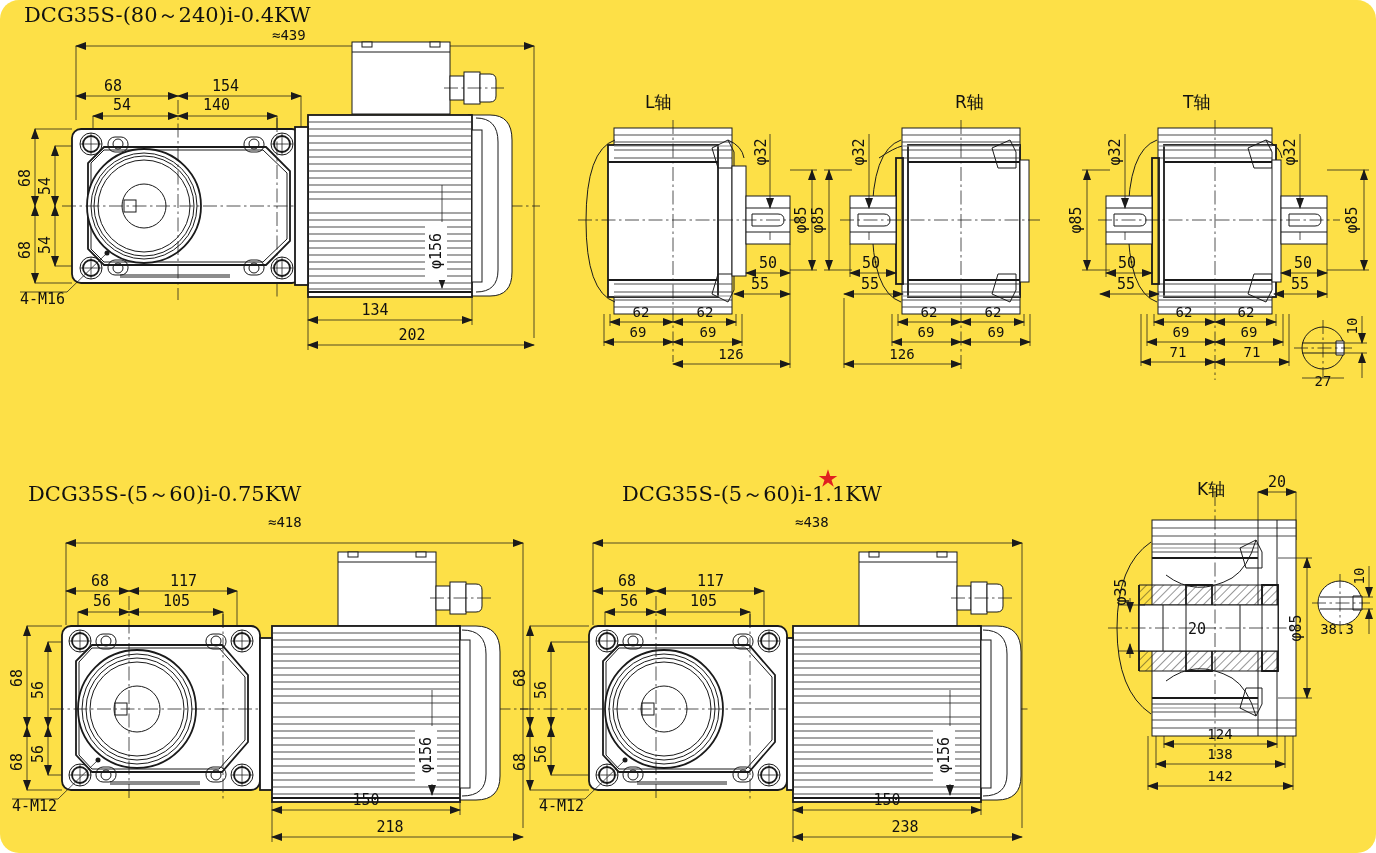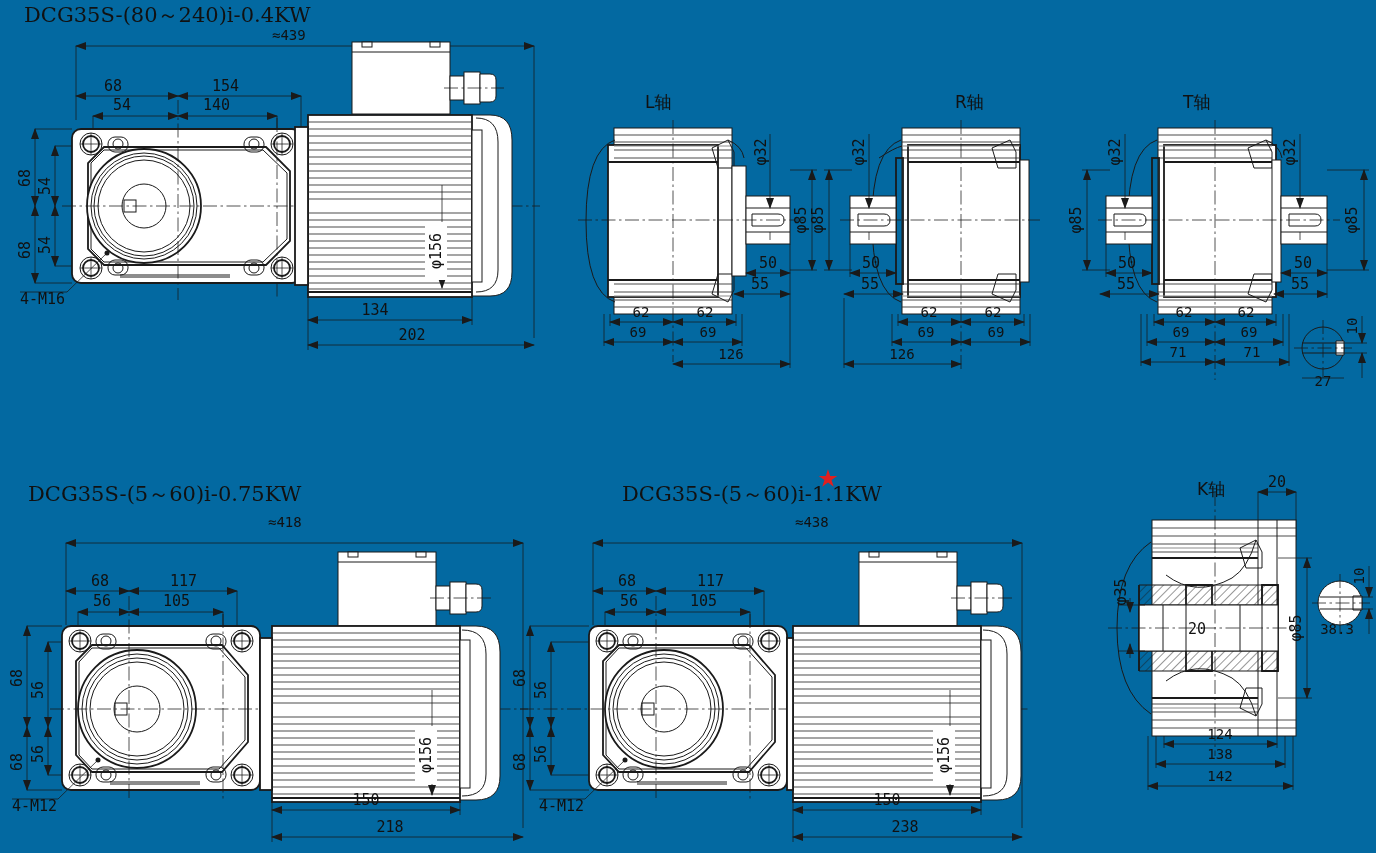--- a/index.html
+++ b/index.html
@@ -1,18 +1,18 @@
 <!DOCTYPE html>
 <html><head>
 <meta charset="utf-8">
 <style>
   html,body{margin:0;padding:0;background:#ffffff;}
   body{width:1376px;height:853px;overflow:hidden;
        font-family:"DejaVu Sans","Liberation Sans",sans-serif;}
-  #sheet{position:relative;width:1376px;height:853px;background:#0369a1;}
+  #sheet{position:relative;width:1376px;height:853px;background:#fde047;border-radius:19px;}
   svg{display:block;}
   .ln{stroke:#1a1a1a;fill:none;stroke-width:1;}
   .ln-th{stroke:#1a1a1a;fill:none;stroke-width:1.8;}
   .ln-fin{stroke:#2b2b2b;fill:none;stroke-width:0.85;}
   .ln-gray{stroke:#8d8d8d;fill:none;stroke-width:1;}
   .dim{stroke:#1a1a1a;fill:none;stroke-width:0.75;}
   .ctr{stroke:#1a1a1a;fill:none;stroke-width:0.75;
        stroke-dasharray:14 3.5 2.5 3.5;}
   .fillw{fill:#ffffff;}
   text{fill:#111;font-family:"DejaVu Sans Mono","Liberation Mono",monospace;}

